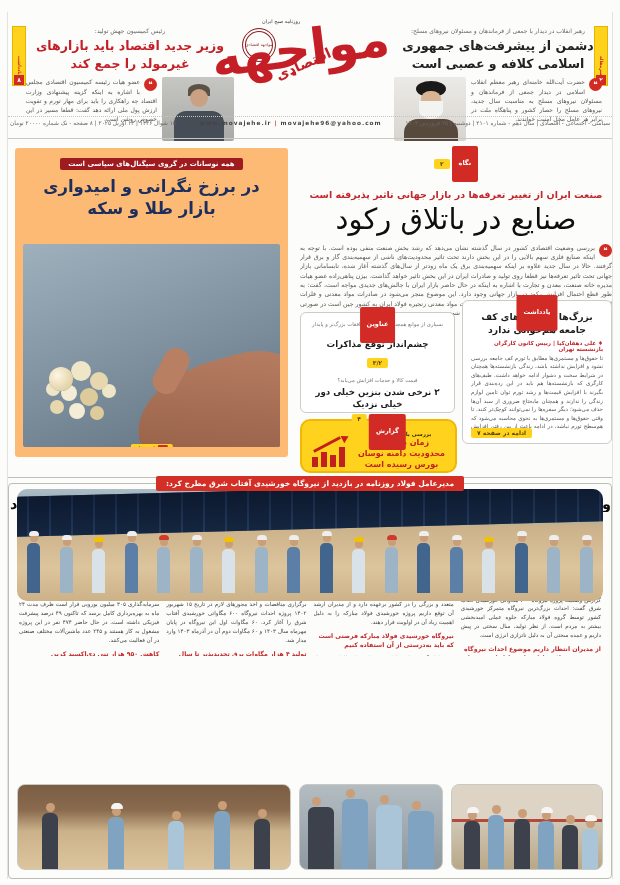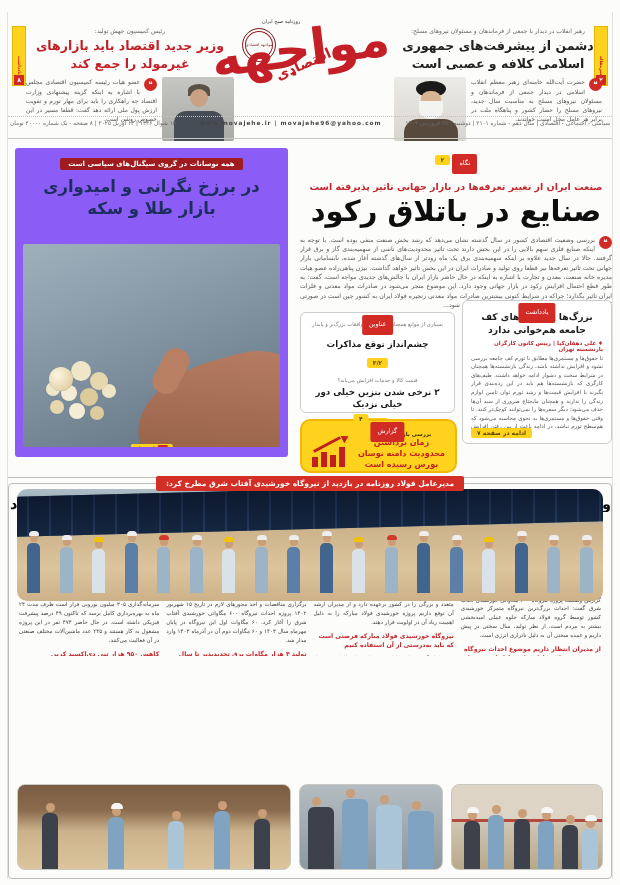--- a/index.html
+++ b/index.html
@@ -2,21 +2,21 @@
 <html lang="fa" dir="rtl"><head>
 <meta charset="utf-8">
 <style>
   html,body{margin:0;padding:0;}
   body{width:620px;height:885px;background:#f2f2ee;font-family:"DejaVu Sans","Liberation Sans",sans-serif;}
   .page{position:relative;width:620px;height:885px;background:#fcfcfa;overflow:hidden;direction:rtl;}
   .sheet-edge{position:absolute;top:12px;bottom:6px;width:1px;background:#e3e3de;}
   .edge-l{left:7px}.edge-r{right:7px}
 
   
-  .rtag{display:inline-block;background:#d22b26;color:#fff;font-size:6.5px;font-weight:normal;padding:6px 7px;border-radius:2px;line-height:1.2;margin-top:8px;}
+  .rtag{display:inline-block;background:#d22b26;color:#fff;font-size:6.5px;font-weight:bold;padding:14px 7px;border-radius:2px;line-height:1.2;}
   .pill{display:inline-block;background:#ffd21e;color:#5a4300;font-size:6px;font-weight:bold;padding:1px 6px;border-radius:2px;line-height:1.3;}
   .quote{float:right;width:13px;height:13px;border-radius:50%;background:#d22b26;color:#fff;font-size:8px;line-height:13px;text-align:center;margin-left:4px;margin-top:1px;}
   .just{text-align:justify;}
 
   
   .vtab{position:absolute;top:26px;width:12px;height:58px;background:#ffd21e;border:1px solid #e4b600;display:flex;flex-direction:column;align-items:center;}
   .vtab .vt{writing-mode:vertical-rl;font-size:4.5px;color:#c22;font-weight:bold;flex:1;padding-top:2px;}
   .vtab .vn{width:10px;height:10px;background:#d22b26;color:#fff;font-size:6px;line-height:10px;text-align:center;font-weight:bold;}
   .vtab-left{left:12px}.vtab-right{right:12px}
 
@@ -48,36 +48,36 @@
   .seal span{font-size:4px;color:#8a1f24;text-align:center;line-height:1.2;}
 
   
   .dotline{position:absolute;left:8px;right:8px;top:116px;border-top:1px dotted #c4c4bf;}
   .dateline{position:absolute;left:10px;right:10px;top:120px;display:flex;justify-content:space-between;align-items:center;font-size:5.8px;color:#666;}
   .dl-mid{direction:ltr;font-weight:bold;color:#444;letter-spacing:1px;}
   .dl-sep{color:#d22b26;font-weight:bold;padding:0 3px;}
   .rule1{position:absolute;left:8px;right:8px;top:138px;border-top:1px solid #c9c9c3;}
 
   
-  .goldbox{position:absolute;left:15px;top:148px;width:273px;height:309px;background:#8b5cf6;border-radius:3px;}
+  .goldbox{position:absolute;left:15px;top:148px;width:273px;height:309px;background:#fdba74;border-radius:3px;}
   .gb-tag{display:block;margin:10px auto 0;width:fit-content;background:#9e1b1f;color:#fff;font-size:7px;font-weight:bold;padding:2px 8px;border-radius:2px;}
   .gb-head{margin-top:6px;text-align:center;color:#1c2e5e;font-size:16.5px;font-weight:900;line-height:1.35;}
   .gb-photo{position:absolute;left:8px;right:8px;top:96px;bottom:10px;border-radius:2px;overflow:hidden;background:linear-gradient(160deg,#9fb0bd 0%,#7d8f9d 55%,#5f707e 100%);}
   .coins{position:absolute;left:26px;bottom:56px;width:24px;height:24px;border-radius:50%;background:radial-gradient(circle at 35% 35%,#fdf6e3,#d9c48f);
     box-shadow:20px -8px 0 -2px #efe6c8,38px 2px 0 -3px #e6d7ae,8px 14px 0 -4px #f4ecd4,28px 18px 0 -3px #decb9b,48px 12px 0 -5px #efe6c8,-4px 28px 0 -5px #e6d7ae,16px 32px 0 -4px #f4ecd4,36px 34px 0 -5px #decb9b,-8px 10px 0 -5px #efe6c8;}
   .hand{position:absolute;right:-26px;bottom:-24px;width:170px;height:110px;background:linear-gradient(200deg,#b97f63,#8e5a42);border-radius:60% 35% 15% 55%;transform:rotate(-16deg);}
   .thumb{position:absolute;right:96px;bottom:52px;width:26px;height:48px;background:#b97f63;border-radius:12px;transform:rotate(28deg);}
   .gb-ptag{position:absolute;left:50%;bottom:-6px;transform:translateX(-50%);background:#ffd21e;border-radius:2px;padding:1px 5px;font-size:6px;font-weight:bold;color:#5a4300;display:flex;align-items:center;gap:3px;}
   .gb-ptag b{background:#d22b26;color:#fff;font-size:6px;padding:0 3px;border-radius:1px;}
 
   
   .lead{position:absolute;left:300px;top:146px;width:312px;text-align:center;}
   .lead-tagrow{display:flex;justify-content:center;gap:2px;align-items:center;}
   .lead-kicker{margin-top:7px;color:#c2272d;font-size:9.5px;font-weight:bold;}
-  .lead-head{margin-top:2px;color:#0e0e0e;font-size:29px;font-weight:700;letter-spacing:-0.5px;}
+  .lead-head{margin-top:2px;color:#0e0e0e;font-size:29px;font-weight:400;letter-spacing:-0.5px;}
   .lead-body{margin-top:7px;font-size:6.2px;color:#555;line-height:1.5;max-height:84px;overflow:hidden;}
 
   
   .hbox{position:absolute;left:300px;top:312px;width:153px;height:99px;background:#fff;border:1px solid #ccc;border-radius:6px;text-align:center;}
   .boxtag{position:absolute;top:-6px;left:50%;transform:translateX(-50%);}
   .hb-item{padding:8px 8px 0;}
   .hb-kicker{font-size:5.3px;color:#777;line-height:1.4;}
   .hb-title{font-size:8.6px;font-weight:900;color:#1d1d1d;margin-top:2px;line-height:1.4;}
   .hb-pill{margin-top:3px;}
 

